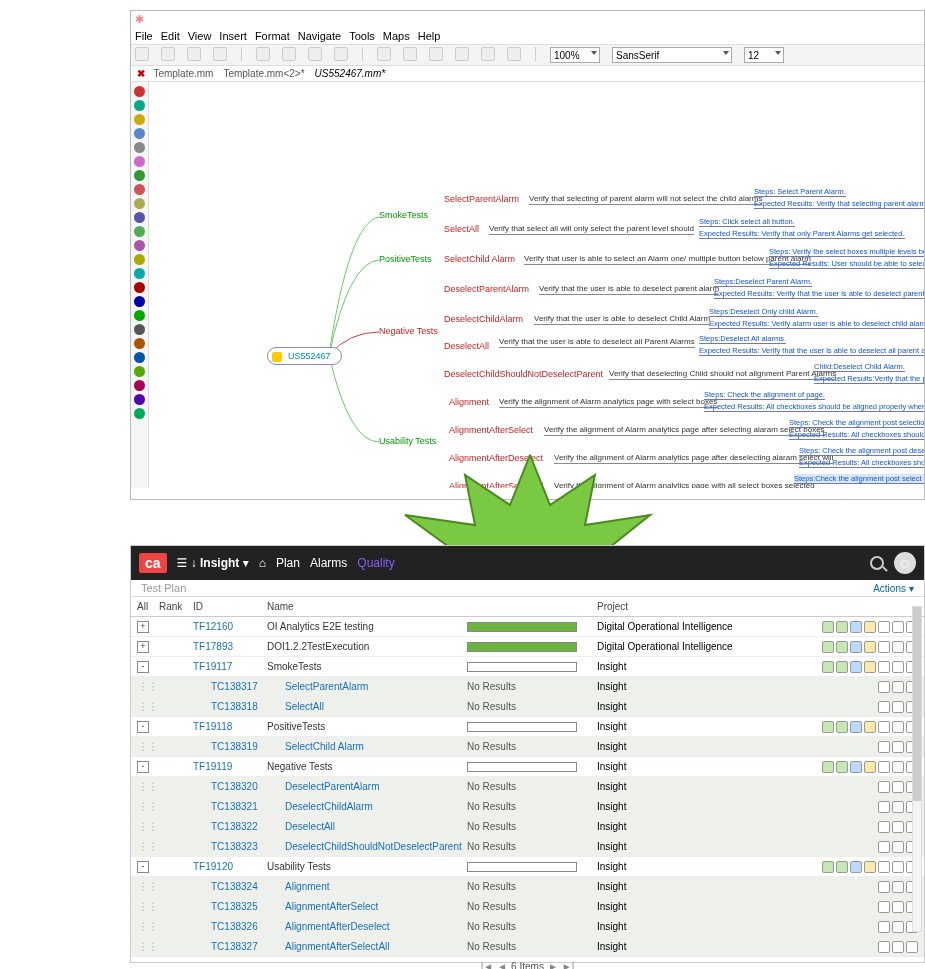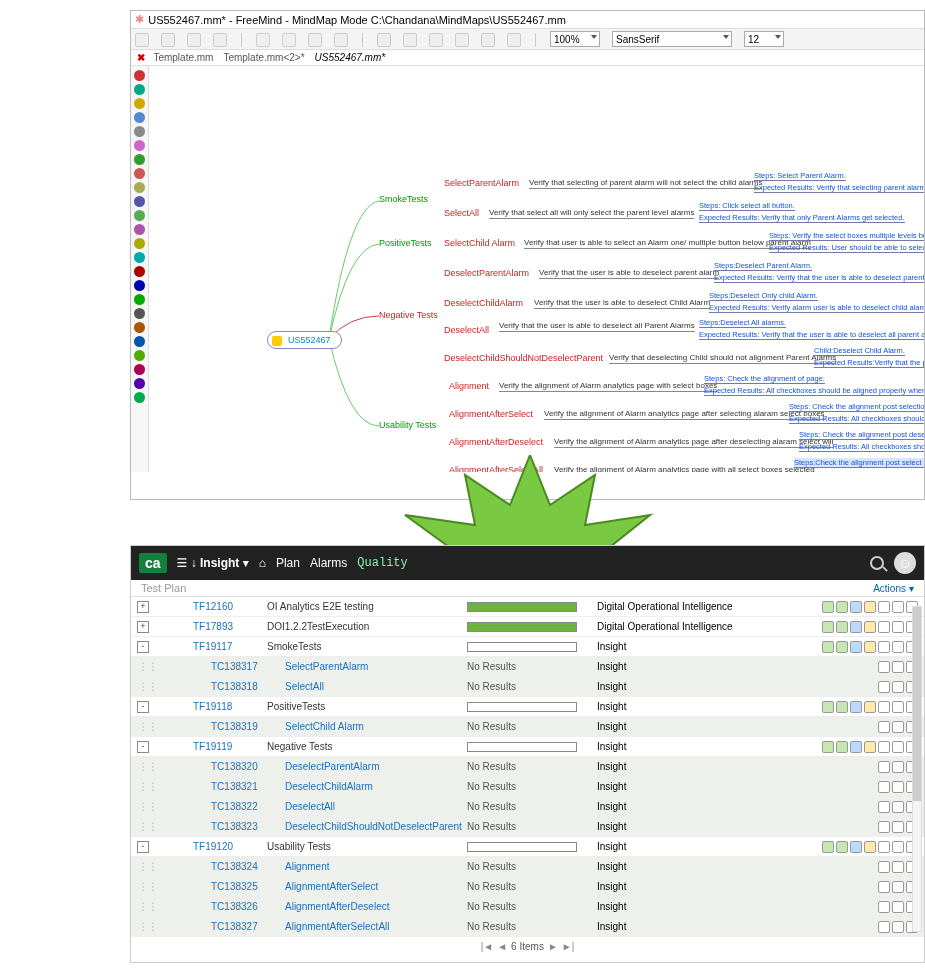--- a/index.html
+++ b/index.html
@@ -4,21 +4,21 @@
 <style>
   * { box-sizing: border-box; margin: 0; padding: 0; font-family: Tahoma, Arial, sans-serif; }
   body { background:#fff; width:925px; height:969px; position:relative; overflow:hidden; }
 
   
   .fm-panel { position:absolute; left:130px; top:10px; width:795px; height:490px; background:#fff; border:1px solid #bbb; }
   .fm-title { font-size:11px; padding:2px 4px; display:flex; align-items:center; gap:4px;}
   .butterfly { color:#e88; }
   .fm-menu { font-size:11px; padding:2px 4px; display:flex; gap:8px; }
   .fm-menu span{cursor:default;}
-  .fm-toolbar { background:#f4f4f4; border-top:1px solid #ddd; border-bottom:1px solid #ddd; padding:2px 4px; display:flex; align-items:flex-end; gap:12px; font-size:10px;}
+  .fm-toolbar { background:#f4f4f4; border-top:1px solid #ddd; border-bottom:1px solid #ddd; padding:2px 4px; display:flex; align-items:flex-start; gap:12px; font-size:10px;}
   .tb-btn{width:14px;height:14px;background:#eee;border:1px solid #ccc;border-radius:2px;}
   .tb-sep{width:1px;height:14px;background:#ccc;margin:0 2px;}
   .zoom-box,.font-box,.size-box{border:1px solid #aaa;background:#fff;padding:0 10px 0 3px;min-width:50px;height:16px;display:flex;align-items:center;position:relative;font-size:10px;}
   .combo-arr{position:absolute;right:2px;top:3px;width:0;height:0;border-left:3px solid transparent;border-right:3px solid transparent;border-top:4px solid #555;}
   .fm-tabs{font-size:10px;padding:2px 6px;border-bottom:1px solid #ddd;display:flex;gap:8px;align-items:center;}
   .tab-x{color:#c00;font-weight:bold;}
   .fm-tabs .tab{color:#555;}
   .fm-tabs .tab.active{color:#000;font-style:italic;}
 
   .fm-body{display:flex;height:calc(100% - 82px);}
@@ -38,23 +38,23 @@
   svg.edges{position:absolute;left:0;top:0;width:100%;height:100%;pointer-events:none;}
 
   
   .star{position:absolute;left:400px;top:455px;width:260px;height:210px;}
   .star svg{width:100%;height:100%;}
   .star-label{position:absolute;left:92px;top:95px;font-size:17px;font-family:Calibri,Arial;color:#333;}
 
   
   .rally{position:absolute;left:130px;top:545px;width:795px;height:418px;border:1px solid #ccc;background:#fff;}
   .rally-top{background:#222;color:#fff;height:34px;display:flex;align-items:center;gap:10px;padding:0 8px;font-size:12px;}
-  .ca-logo{background:#15803d;color:#fff;font-weight:bold;font-size:14px;padding:2px 6px;border-radius:2px;}
+  .ca-logo{background:#ef4444;color:#fff;font-weight:bold;font-size:14px;padding:2px 6px;border-radius:2px;}
   .nav-item{cursor:pointer;}
-  .nav-item.active{color:#86efac;font-family:Liberation Mono, monospace;}
+  .nav-item.active{color:#8b5cf6;}
   .nav-sp{flex:1;}
   .search-ic{width:14px;height:14px;border:2px solid #ccc;border-radius:50%;position:relative;}
   .search-ic::after{content:"";position:absolute;width:6px;height:2px;background:#ccc;transform:rotate(45deg);left:10px;top:10px;}
   .avatar{width:22px;height:22px;border-radius:50%;background:#ddd;display:flex;align-items:center;justify-content:center;font-size:14px;}
   .rally-sub{display:flex;justify-content:space-between;align-items:center;padding:2px 10px;font-size:11px;color:#555;border-bottom:1px solid #ddd;}
   .actions{color:#0066aa;font-size:10px;display:flex;align-items:center;gap:3px;}
   .rally-head{display:grid;grid-template-columns:22px 34px 74px 200px 130px 1fr 120px;font-size:10px;color:#444;padding:4px 6px;border-bottom:1px solid #ccc;}
   .rally-rows{font-size:10px;}
   .row{display:grid;grid-template-columns:22px 34px 74px 200px 130px 1fr 120px;align-items:center;padding:2px 6px;border-bottom:1px solid #eee;min-height:20px;}
   .row.child{background:#eef1eb;}
@@ -79,22 +79,32 @@
   
   .rally-scroll{position:absolute;right:2px;top:60px;bottom:30px;width:10px;background:#f4f4f4;border:1px solid #ddd;}
   .rally-scroll .thumb{position:absolute;left:0;right:0;top:0;height:60%;background:#ccc;}
 </style>
 </head>
 <body>
 
 <div class="fm-panel">
   <div class="fm-title">
     <span class="butterfly">✱</span>
-    <span>US552467.mm* - FreeMind - MindMap Mode C:\Chandana\MindMaps\US552467.mm</span>
-  </div>
+  </div>
+  <div class="fm-menu" id="fm-menu">
+      <span>File</span>
+      <span>Edit</span>
+      <span>View</span>
+      <span>Insert</span>
+      <span>Format</span>
+      <span>Navigate</span>
+      <span>Tools</span>
+      <span>Maps</span>
+      <span>Help</span>
+    </div>
   <div class="fm-toolbar">
     <div class="tb-btn"></div>
     <div class="tb-btn"></div>
     <div class="tb-btn"></div>
     <div class="tb-btn"></div>
     <div class="tb-sep"></div>
     <div class="tb-btn"></div>
     <div class="tb-btn"></div>
     <div class="tb-btn"></div>
     <div class="tb-btn"></div>
@@ -163,21 +173,21 @@
       <div class="cat" style="left:230px;top:172px">PositiveTests</div>
       <div class="cat red" style="left:230px;top:244px">Negative Tests</div>
       <div class="cat" style="left:230px;top:354px">Usability Tests</div>
 
       <div class="tc" style="left:295px;top:112px">SelectParentAlarm</div>
       <div class="desc" style="left:380px;top:112px">Verify that selecting of parent alarm will not select the child alarms</div>
       <div class="res" style="left:605px;top:105px">Steps: Select Parent Alarm.</div>
       <div class="res" style="left:605px;top:117px">Expected Results: Verify that selecting parent alarm will not select any child alarms</div>
 
       <div class="tc" style="left:295px;top:142px">SelectAll</div>
-      <div class="desc" style="left:340px;top:142px">Verify that select all will only select the parent level alarms</div>
+      <div class="desc" style="left:340px;top:142px">Verify that select all will only select the parent level should</div>
       <div class="res" style="left:550px;top:135px">Steps: Click select all button.</div>
       <div class="res" style="left:550px;top:147px">Expected Results: Verify that only Parent Alarms get selected.</div>
 
       <div class="tc" style="left:295px;top:172px">SelectChild Alarm</div>
       <div class="desc" style="left:375px;top:172px">Verify that user is able to select an Alarm one/ multiple button below parent alarm</div>
       <div class="res" style="left:620px;top:165px">Steps: Verify the select boxes multiple levels below parent alarm</div>
       <div class="res" style="left:620px;top:177px">Expected Results: User should be able to select alarms</div>
 
       <div class="tc" style="left:295px;top:202px">DeselectParentAlarm</div>
       <div class="desc" style="left:390px;top:202px">Verify that the user is able to deselect parent alarm</div>
@@ -238,20 +248,29 @@
     <span class="nav-item">Alarms</span>
     <span class="nav-item active">Quality</span>
     <span class="nav-sp"></span>
     <span class="search-ic"></span>
     <span class="avatar">☺</span>
   </div>
   <div class="rally-sub">
     <span style="color:#999">Test Plan</span>
     <span class="actions"><span>Actions</span> ▾</span>
   </div>
+  <div class="rally-head">
+    <span>All</span>
+    <span>Rank</span>
+    <span>ID</span>
+    <span>Name</span>
+    <span></span>
+    <span>Project</span>
+    <span></span>
+  </div>
   <div class="rally-rows" id="rally-rows">
       <div class="row">
         <div class="exp">+</div>
         <div></div>
         <div class="id">TF12160</div>
         <div class="name">OI Analytics E2E testing</div>
         <div>
           <div class="bar">
             <div class="fill" style="width: 100%;"></div>
           </div>

